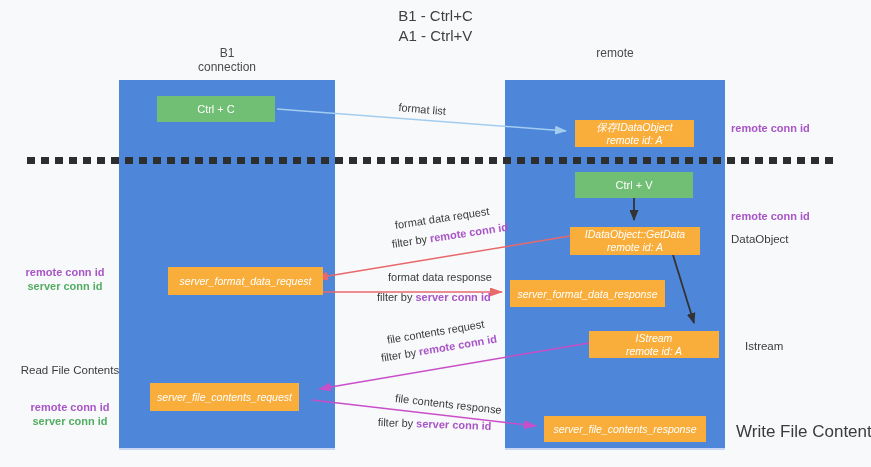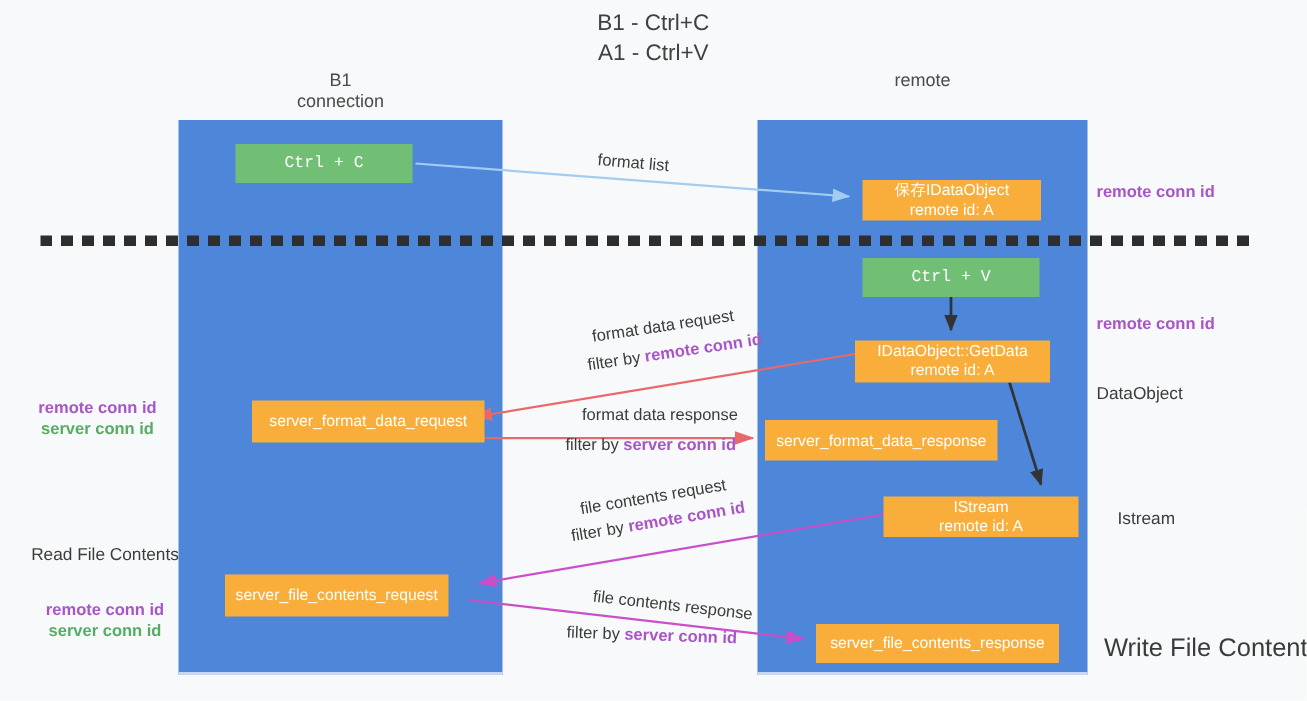--- a/index.html
+++ b/index.html
@@ -17,22 +17,22 @@
   .lane-head{position:absolute; top:46px; text-align:center; font-size:12px;
              line-height:14px; color:#4a4a4a;}
   .lane{position:absolute; top:80px; height:370px; background:var(--lane_blue);
         border-bottom:2px solid #c9d7f2;}
 
   .dashed{position:absolute; left:27px; top:157px; width:809px; height:7px;
           background:repeating-linear-gradient(to right,#2e2e2e 0 8px,transparent 8px 14px);}
 
   .node{position:absolute; display:flex; flex-direction:column; align-items:center;
         justify-content:center; color:#fff; text-align:center; white-space:nowrap;}
-  .node.green{background:var(--box_green); font-size:11px;font-family:Liberation Mono, monospace;}
-  .node.orange{background:var(--box_orange); font-size:10.5px;}
+  .node.green{background:var(--box_green); font-size:11px;}
+  .node.orange{background:var(--box_orange); font-size:10.5px;font-style:italic;}
   .node .l{line-height:13px;}
 
   .slabel{position:absolute; font-size:11px; white-space:nowrap;}
   .purple{color:var(--text_purple); font-weight:bold;}
   .greent{color:var(--text_green); font-weight:bold;}
   .ink{color:var(--text_ink);}
   .stack{position:absolute; text-align:center; font-size:11px; line-height:14px; white-space:nowrap;}
 
   .flabel{position:absolute; font-size:11px; color:var(--text_ink); white-space:nowrap;
           transform-origin:left top;}
@@ -119,21 +119,21 @@
   </div>
   <div class="node orange" style="left:150px;top:383px;width:149px;height:28px;">
     <span>server_file_contents_request</span>
   </div>
   <div class="node orange" style="left:544px;top:416px;width:162px;height:26px;">
     <span>server_file_contents_response</span>
   </div>
 
   <div class="slabel purple" style="left:731px;top:122px;">remote conn id</div>
   <div class="slabel purple" style="left:731px;top:210px;">remote conn id</div>
-  <div class="slabel ink" style="left:731px;top:233px;font-size:11.5px;margin-top:24px;">DataObject</div>
+  <div class="slabel ink" style="left:731px;top:233px;font-size:11.5px;">DataObject</div>
   <div class="slabel ink" style="left:745px;top:340px;font-size:11.5px;">Istream</div>
   <div class="slabel ink" style="left:736px;top:422px;font-size:17px;">Write File Contents</div>
 
   <div class="stack" style="left:0;width:130px;top:265px;">
     <div class="purple">remote conn id</div>
     <div class="greent">server conn id</div>
   </div>
   <div class="stack ink" style="left:0;width:140px;top:363px;font-size:11.5px;">Read File Contents</div>
   <div class="stack" style="left:0;width:140px;top:400px;">
     <div class="purple">remote conn id</div>

